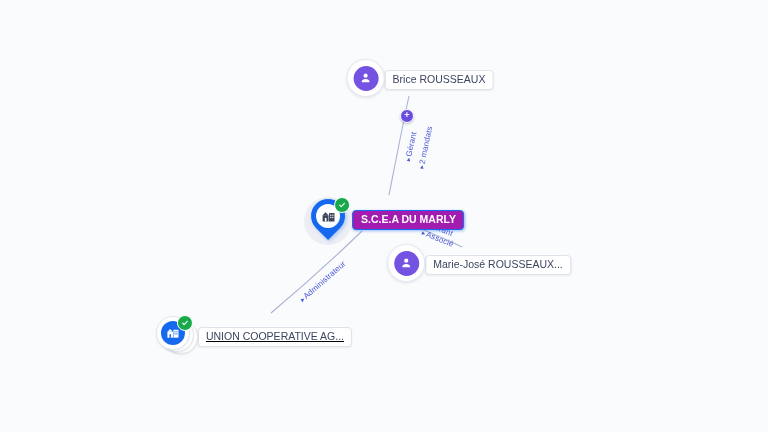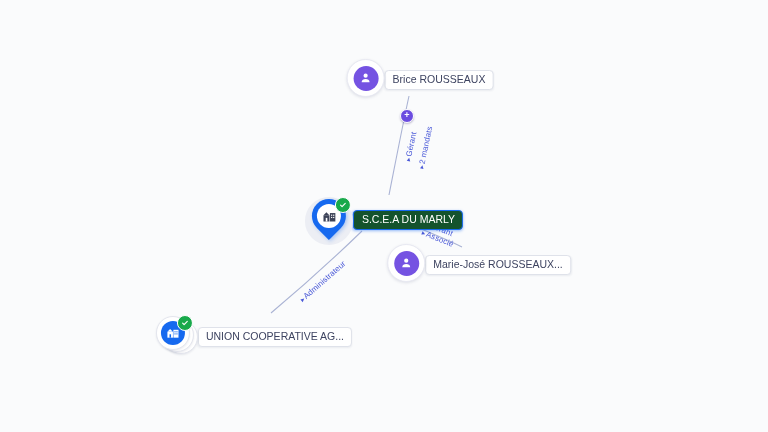--- a/index.html
+++ b/index.html
@@ -41,24 +41,24 @@
     border: 1px solid #dfe2ea;
     border-radius: 4px;
     padding: 3px 7px 4px 7px;
     font-size: 10.5px;
     line-height: 11px;
     color: #3d4360;
     white-space: nowrap;
     box-shadow: 0 1px 2px rgba(30,40,80,0.07);
   }
   .node-caption.selected {
-    background: #14532d;
+    background: #a21caf;
     border-color: #1669ef;
     color: #ffffff;
-    font-weight: normal;
+    font-weight: bold;
     box-shadow: 0 1px 3px rgba(22,105,239,0.45);
     padding-left: 8px;
   }
 
   
   .person-node .avatar-wrap {
     position: relative;
     width: 36px;
     height: 36px;
     border-radius: 50%;
@@ -269,21 +269,21 @@
       <div class="avatar-disc">
         <svg width="14" height="14" viewBox="0 0 24 24" aria-hidden="true">
           <circle cx="12" cy="8" r="3.6" fill="#ffffff"></circle>
           <path d="M5.2 19.2c0-3.6 3.1-5.6 6.8-5.6s6.8 2 6.8 5.6z" fill="#ffffff"></path>
         </svg>
       </div>
     </div>
     <div class="node-caption">Marie-José ROUSSEAUX...</div>
   </div>
 
-  <div class="node stack-node" style="left:252px; top:335px;">
+  <div class="node stack-node" style="left:252px; top:335px;text-decoration:underline;">
     <div class="stack-wrap">
       <div class="stack-card c3"></div>
       <div class="stack-card c2"></div>
       <div class="stack-card c1">
         <div class="stack-disc">
           <svg width="14" height="14" viewBox="0 0 24 24" aria-hidden="true">
             <rect x="2.5" y="10" width="9.5" height="10" fill="#ffffff"></rect>
             <rect x="12.8" y="6.5" width="8.7" height="13.5" fill="#ffffff"></rect>
             <polygon points="7.2,5.2 2.5,10 11.9,10" fill="#ffffff"></polygon>
             <rect x="14.6" y="9" width="1.9" height="1.9" fill="#1669ef"></rect>

